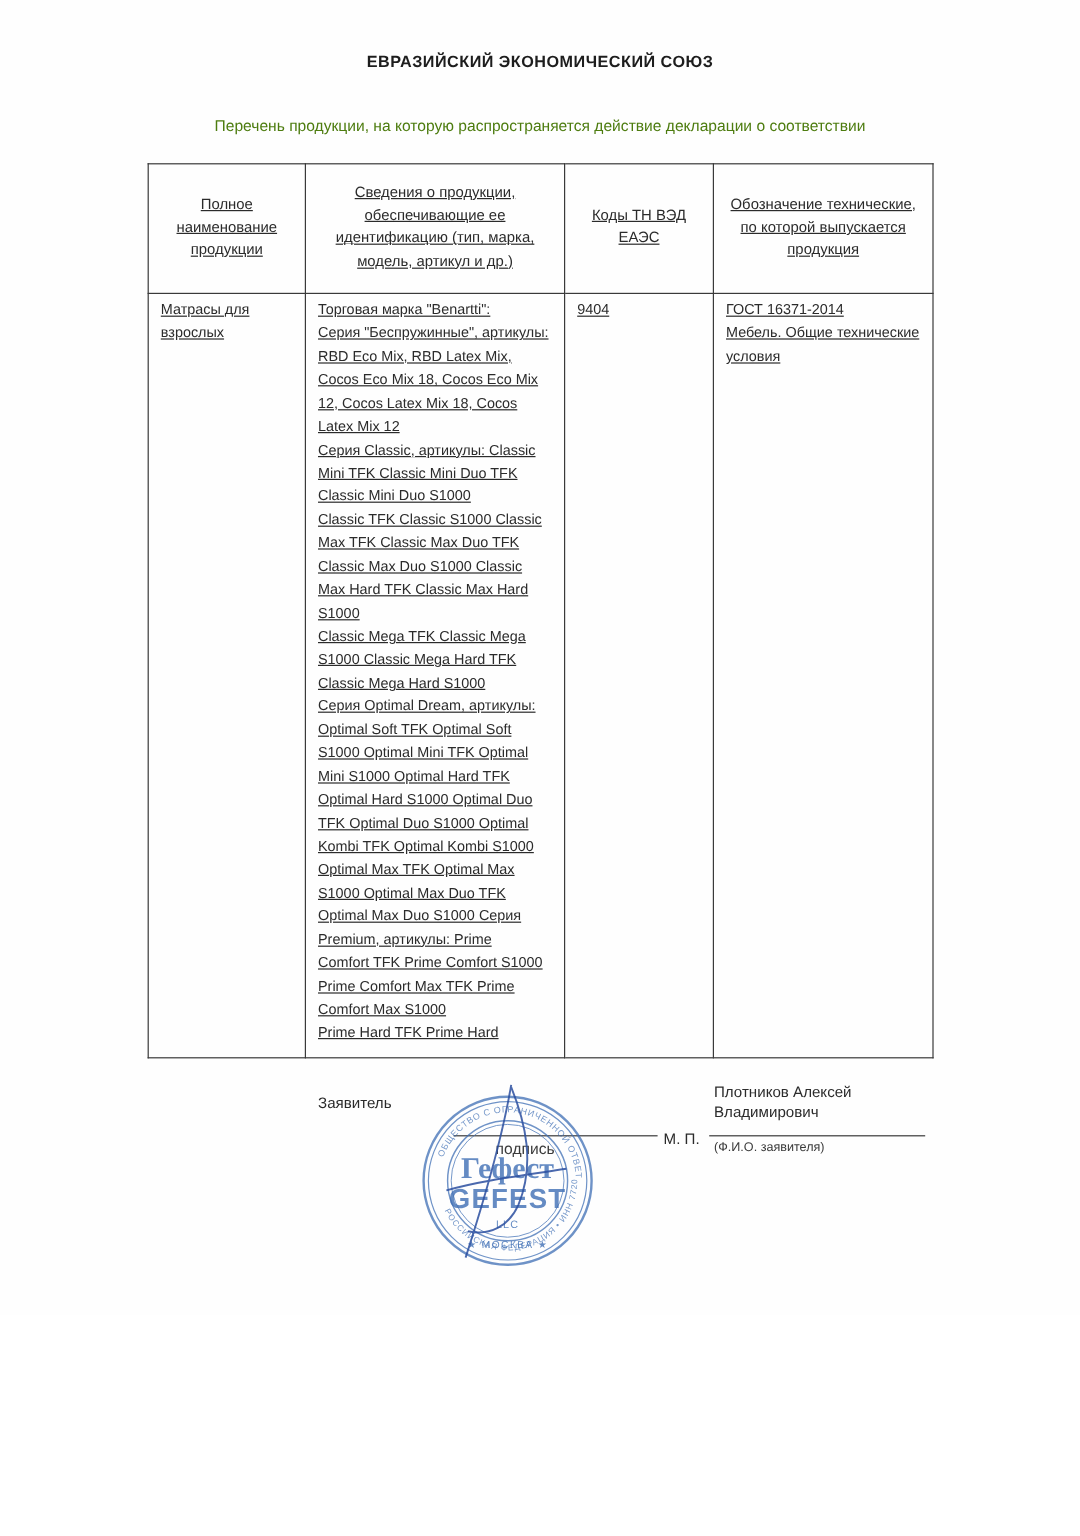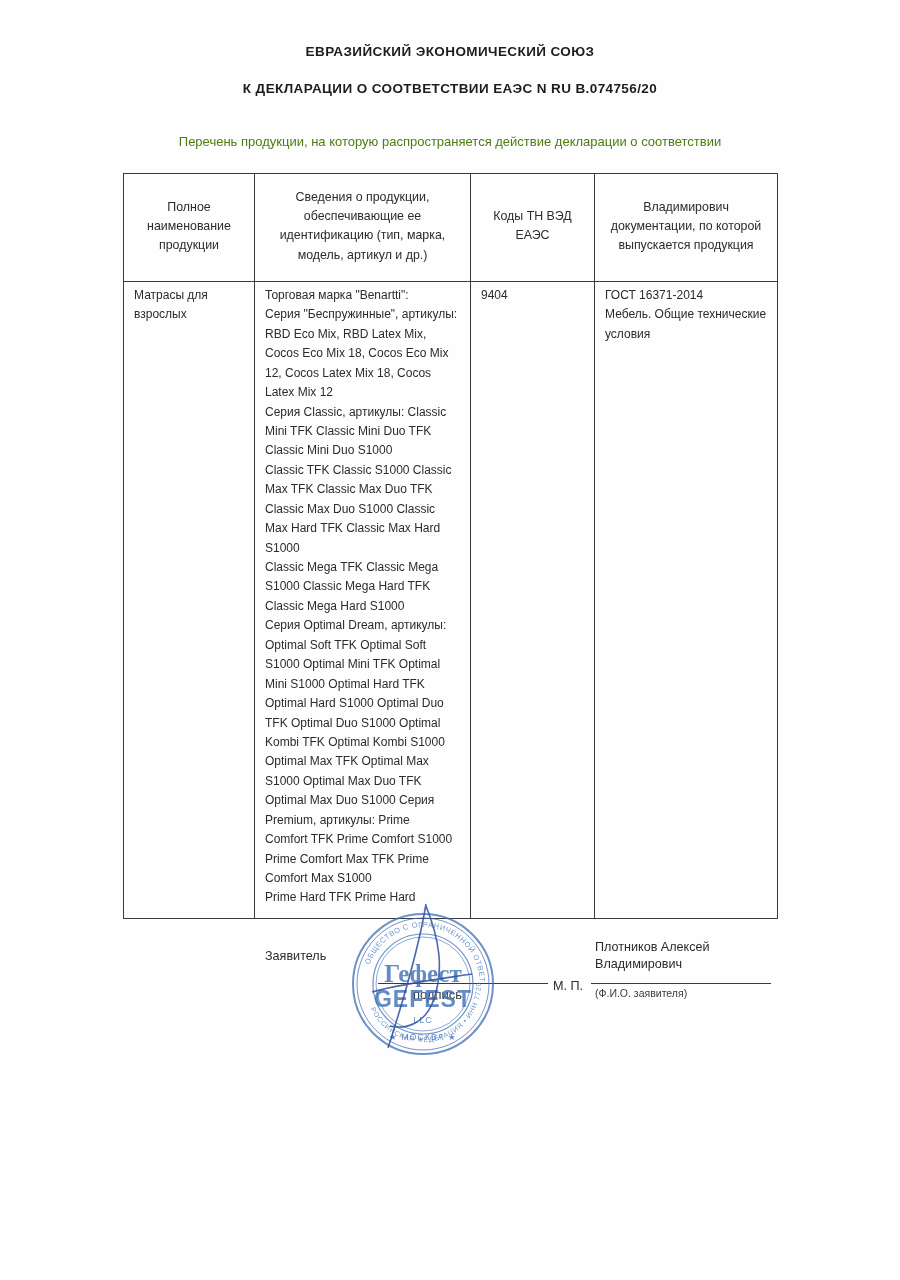--- a/index.html
+++ b/index.html
@@ -41,20 +41,21 @@
     margin-top: 38px;
     text-align: center;
     font-size: 13px;
     color: #4d7c0f;
   }
 
   
   .table-wrap {
     margin: 24px auto 0 auto;
     width: 654px;
+    text-decoration: underline;
   }
   table.doc {
     border-collapse: collapse;
     width: 100%;
     table-layout: fixed;
   }
   table.doc th, table.doc td {
     border: 1px solid #3a3a3a;
     vertical-align: top;
   }
@@ -160,39 +161,38 @@
     pointer-events: none;
   }
 </style>
 </head>
 <body>
 
 <div class="page">
 
   <div class="header">
     <div class="line line1">ЕВРАЗИЙСКИЙ ЭКОНОМИЧЕСКИЙ СОЮЗ</div>
-    <div class="line line3">К ДЕКЛАРАЦИИ О СООТВЕТСТВИИ ЕАЭС N RU В.074756/20</div>
   </div>
 
   <div class="subtitle">Перечень продукции, на которую распространяется действие декларации о соответствии</div>
 
   <div class="table-wrap">
     <table class="doc">
       <colgroup>
         <col class="col1">
           <col class="col2">
           <col class="col3">
           <col class="col4">
       </colgroup>
       <thead>
         <tr>
           <th>Полное наименование продукции</th>
           <th>Сведения о продукции, обеспечивающие ее идентификацию (тип, марка, модель, артикул и др.)</th>
           <th>Коды ТН ВЭД ЕАЭС</th>
-          <th>Владимирович документации, по которой выпускается продукция</th>
+          <th>Обозначение технические, по которой выпускается продукция</th>
         </tr>
       </thead>
       <tbody>
         <tr>
           <td class="c1">Матрасы для взрослых</td>
           <td class="c2">Торговая марка "Benartti":
 Серия "Беспружинные", артикулы: RBD Eco Mix, RBD Latex Mix, Cocos Eco Mix 18, Cocos Eco Mix 12, Cocos Latex Mix 18, Cocos Latex Mix 12
 Серия Classic, артикулы: Classic Mini TFK Classic Mini Duo TFK Classic Mini Duo S1000
 Classic TFK Classic S1000 Classic Max TFK Classic Max Duo TFK Classic Max Duo S1000 Classic Max Hard TFK Classic Max Hard S1000
 Classic Mega TFK Classic Mega S1000 Classic Mega Hard TFK Classic Mega Hard S1000

